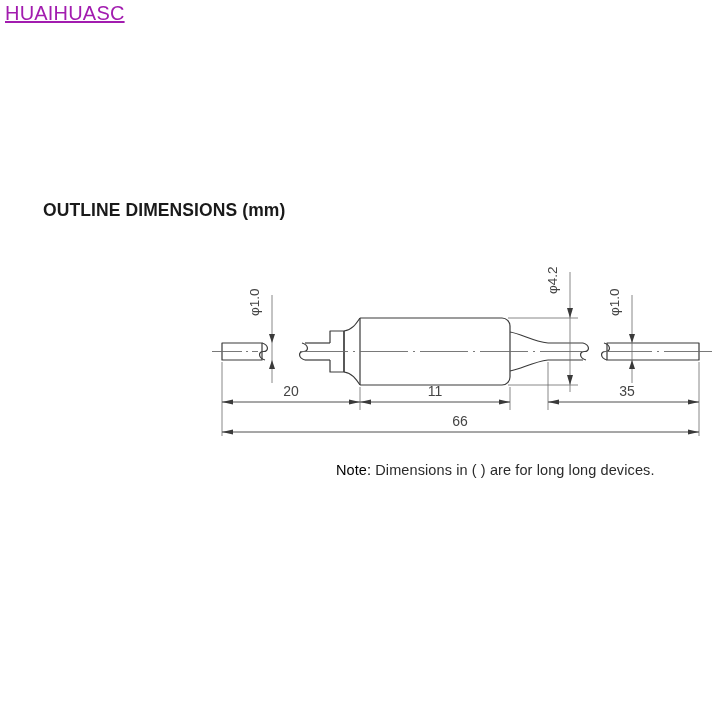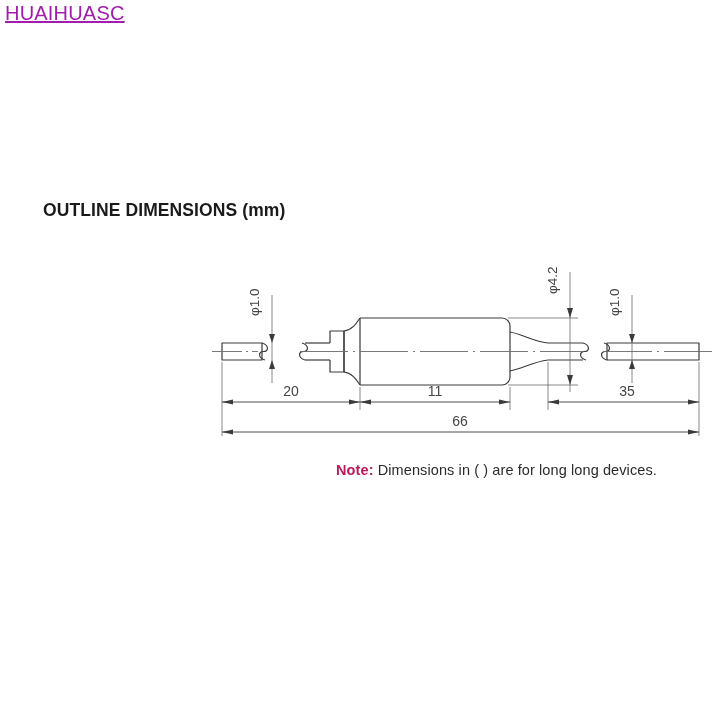--- a/index.html
+++ b/index.html
@@ -51,22 +51,22 @@
   #note-line {
     position: absolute;
     left: 336px;
     top: 462px;
     font-size: 14.5px;
     color: #2b2b2b;
     white-space: nowrap;
     letter-spacing: 0.1px;
   }
   #note-line .note-label {
-    font-weight: bold;
-    color: #be185d;
+    font-weight: normal;
+    color: #000000;
   }
   .dim-text {
     font-family: "Liberation Sans", sans-serif;
     font-size: 14px;
     fill: #444444;
   }
   .dia-text {
     font-family: "Liberation Sans", sans-serif;
     font-size: 13.5px;
     fill: #444444;

